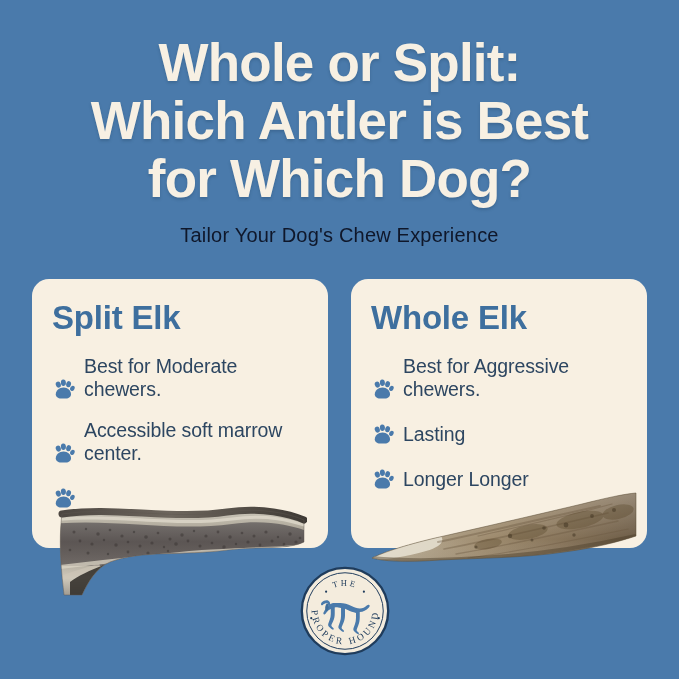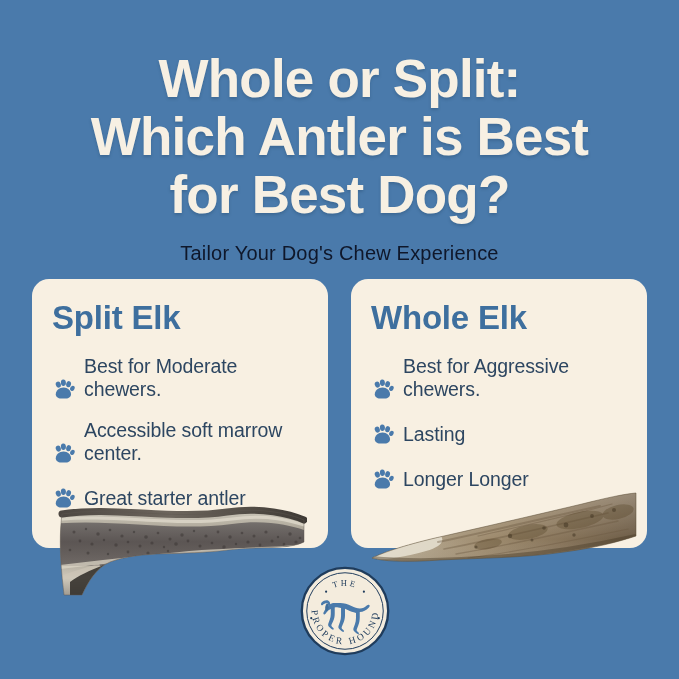--- a/index.html
+++ b/index.html
@@ -28,21 +28,21 @@
     top: 34px;
     width: 679px;
     text-align: center;
   }
   .title {
     color: #f7f0e3;
     font-size: 53px;
     line-height: 58px;
     font-weight: bold;
     letter-spacing: -0.8px;
-    margin: 16px;
+    margin: 0;
     padding: 0 32px;
     text-shadow: 0 2px 3px rgba(30,60,90,0.28);
   }
   .title .tl {
     display: block;
     white-space: nowrap;
   }
   .subtitle {
     color: #0f172a;
     font-size: 20px;
@@ -132,21 +132,21 @@
 </style>
 </head>
 <body>
 
 <div class="poster">
 
   <div class="header">
     <h1 class="title">
       <span class="tl">Whole or Split:</span>
       <span class="tl">Which Antler is Best</span>
-      <span class="tl">for Best Dog?</span>
+      <span class="tl">for Which Dog?</span>
     </h1>
     <p class="subtitle">Tailor Your Dog's Chew Experience</p>
   </div>
 
   <div class="cards">
 
     <div class="card">
       <div class="card-title">Split Elk</div>
       <ul class="bullets">
         <li class="bullet">
@@ -176,21 +176,20 @@
         <li class="bullet">
           <span class="paw">
             <svg viewBox="0 0 24 24" width="24" height="24" aria-hidden="true">
               <ellipse cx="6.3" cy="7.6" rx="2.5" ry="3.1" fill="#4a7aab" transform="rotate(-18 6.3 7.6)"></ellipse>
               <ellipse cx="11.4" cy="5.8" rx="2.5" ry="3.2" fill="#4a7aab" transform="rotate(-5 11.4 5.8)"></ellipse>
               <ellipse cx="16.6" cy="7.2" rx="2.4" ry="3.1" fill="#4a7aab" transform="rotate(14 16.6 7.2)"></ellipse>
               <ellipse cx="20.4" cy="11.4" rx="2.1" ry="2.7" fill="#4a7aab" transform="rotate(30 20.4 11.4)"></ellipse>
               <path d="M11.6 10.6c4.2 0 7.4 3.2 7.4 6.6 0 2.6-2.2 4.2-5.1 4.2h-5c-2.9 0-5.1-1.6-5.1-4.2 0-3.4 3.3-6.6 7.8-6.6z" fill="#4a7aab"></path>
             </svg>
           </span>
-          <span class="bullet-text">Great starter antler</span>
         </li>
       </ul>
     </div>
 
     <div class="card">
       <div class="card-title">Whole Elk</div>
       <ul class="bullets">
         <li class="bullet">
           <span class="paw">
             <svg viewBox="0 0 24 24" width="24" height="24" aria-hidden="true">

